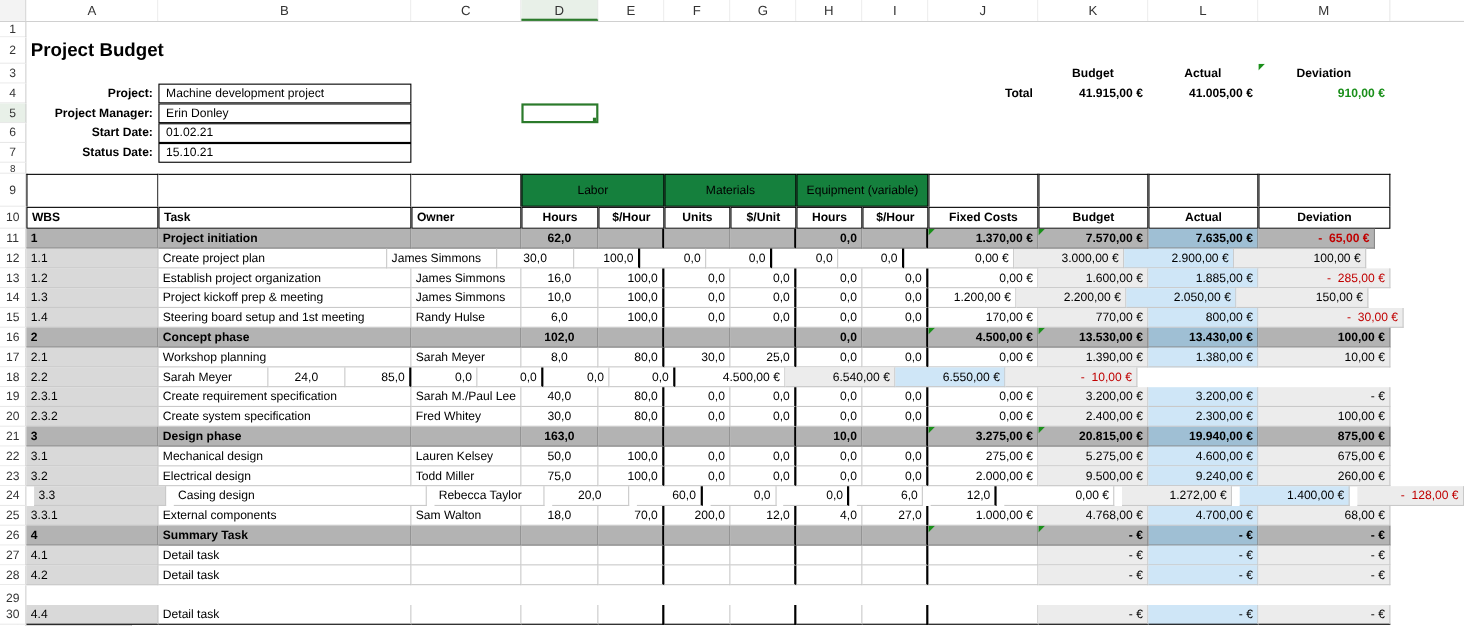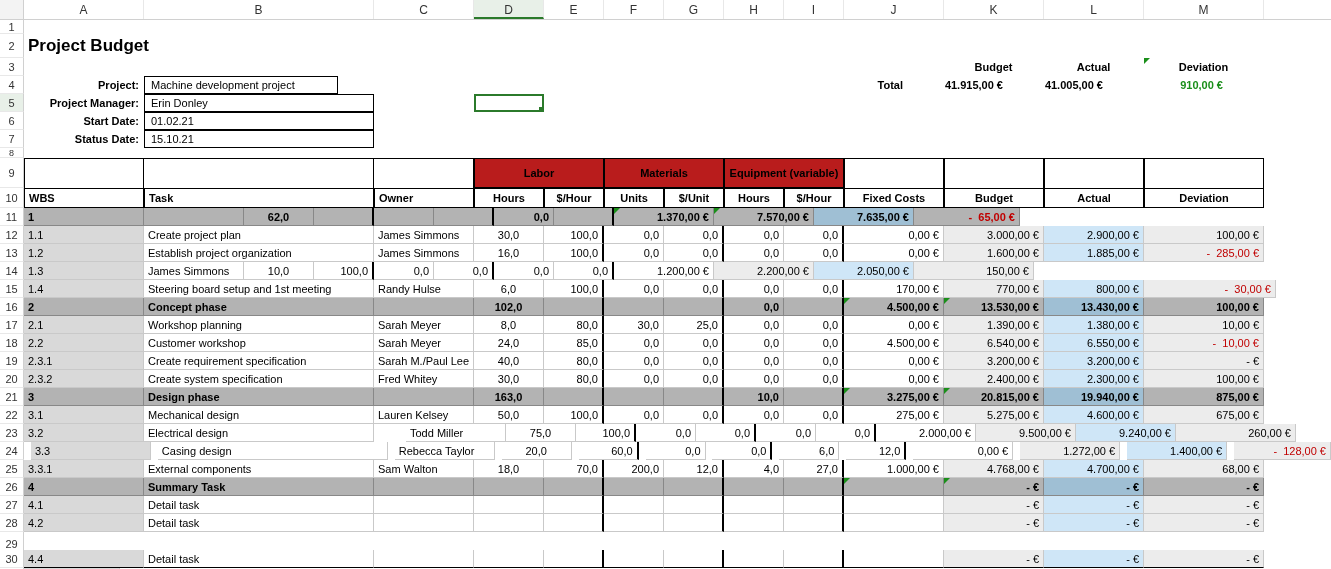--- a/index.html
+++ b/index.html
@@ -75,22 +75,22 @@
   .center { justify-content: center; }
   .bold { font-weight: bold; }
 
   
   .grid .cell {
     border-right: 1px solid #c9c9c9;
     border-bottom: 1px solid #c9c9c9;
   }
   .grid .row-h { border-bottom: 1px solid #e8e8e8; }
   .hdr-group {
-    background: #b91c1c;
-    font-weight: bold;
+    background: #15803d;
+    font-weight: normal;
     border: 1px solid #000 !important;
     justify-content: center;
   }
   .hdr-col {
     background: #fff;
     font-weight: bold;
     border: 1px solid #000 !important;
   }
   .hdr-col.center { justify-content:center; }
   .sum-row .cell { background: #b3b3b3; font-weight: bold; border-color:#888;}
@@ -165,21 +165,21 @@
     <div class="row-h">3</div>
     <div class="cell" style="width:920px"></div>
     <div class="cell bold center" style="width:100px">Budget</div>
     <div class="cell bold center" style="width:100px">Actual</div>
     <div class="cell bold center relpos tri-green" style="width:120px">Deviation</div>
   </div>
 
   <div class="row" style="height:18px">
     <div class="row-h">4</div>
     <div class="cell right bold" style="width:120px">Project:</div>
-    <div class="cell boxed" style="width:194px">Machine development project</div>
+    <div class="cell boxed" style="width:230px">Machine development project</div>
     <div class="cell" style="width:470px"></div>
     <div class="cell right bold" style="width:100px">Total</div>
     <div class="cell right bold" style="width:100px">41.915,00 €</div>
     <div class="cell right bold" style="width:100px">41.005,00 €</div>
     <div class="cell right bold pos-green" style="width:120px">910,00 €</div>
   </div>
 
   <div class="row" style="height:18px">
     <div class="row-h active">5</div>
     <div class="cell right bold" style="width:120px">Project Manager:</div>
@@ -234,36 +234,37 @@
       <div class="cell hdr-col center" style="width:100px">Fixed Costs</div>
       <div class="cell hdr-col center" style="width:100px">Budget</div>
       <div class="cell hdr-col center" style="width:100px">Actual</div>
       <div class="cell hdr-col center" style="width:120px">Deviation</div>
     </div>
 
     <div id="data-rows">
         <div class="row sum-row" style="height: 18px;">
           <div class="row-h">11</div>
           <div class="cell  " style="width: 120px;">1</div>
+          <div class="cell  " style="width: 230px;">Project initiation</div>
           <div class="cell  " style="width: 100px;"></div>
           <div class="cell  center" style="width: 70px;">62,0</div>
           <div class="cell edge-right right" style="width: 60px;"></div>
           <div class="cell  right" style="width: 60px;"></div>
           <div class="cell edge-right right" style="width: 60px;"></div>
           <div class="cell  right" style="width: 60px;">0,0</div>
           <div class="cell edge-right right" style="width: 60px;"></div>
           <div class="cell right relpos tri-green" style="width: 100px;">1.370,00 €</div>
           <div class="cell right relpos tri-green" style="width: 100px;">7.570,00 €</div>
           <div class="cell actual-cell right" style="width: 100px;">7.635,00 €</div>
           <div class="cell  neg right" style="width: 106px;">-&nbsp;&nbsp;65,00 €</div>
         </div>
         <div class="row detail" style="height: 18px;">
           <div class="row-h">12</div>
           <div class="cell wbs-cell " style="width: 120px;">1.1</div>
-          <div class="cell  " style="width: 230px;">Create project plan</div>
+          <div class="cell  " style="width: 208px;">Create project plan</div>
           <div class="cell  " style="width: 100px;">James Simmons</div>
           <div class="cell  center" style="width: 70px;">30,0</div>
           <div class="cell edge-right right" style="width: 60px;">100,0</div>
           <div class="cell  right" style="width: 60px;">0,0</div>
           <div class="cell edge-right right" style="width: 60px;">0,0</div>
           <div class="cell  right" style="width: 60px;">0,0</div>
           <div class="cell edge-right right" style="width: 60px;">0,0</div>
           <div class="cell  right" style="width: 100px;">0,00 €</div>
           <div class="cell budget-cell right" style="width: 100px;">3.000,00 €</div>
           <div class="cell actual-cell right" style="width: 100px;">2.900,00 €</div>
@@ -281,28 +282,29 @@
           <div class="cell  right" style="width: 60px;">0,0</div>
           <div class="cell edge-right right" style="width: 60px;">0,0</div>
           <div class="cell  right" style="width: 100px;">0,00 €</div>
           <div class="cell budget-cell right" style="width: 100px;">1.600,00 €</div>
           <div class="cell actual-cell right" style="width: 100px;">1.885,00 €</div>
           <div class="cell dev-cell neg right" style="width: 120px;">-&nbsp;&nbsp;285,00 €</div>
         </div>
         <div class="row detail" style="height: 18px;">
           <div class="row-h">14</div>
           <div class="cell wbs-cell " style="width: 120px;">1.3</div>
+          <div class="cell  " style="width: 230px;">Project kickoff prep &amp; meeting</div>
           <div class="cell  " style="width: 100px;">James Simmons</div>
           <div class="cell  center" style="width: 70px;">10,0</div>
           <div class="cell edge-right right" style="width: 60px;">100,0</div>
           <div class="cell  right" style="width: 60px;">0,0</div>
           <div class="cell edge-right right" style="width: 60px;">0,0</div>
           <div class="cell  right" style="width: 60px;">0,0</div>
           <div class="cell edge-right right" style="width: 60px;">0,0</div>
-          <div class="cell  right" style="width: 100px;">1.200,00 €</div>
+          <div class="cell  right" style="width: 80px;">1.200,00 €</div>
           <div class="cell budget-cell right" style="width: 100px;">2.200,00 €</div>
           <div class="cell actual-cell right" style="width: 100px;">2.050,00 €</div>
           <div class="cell dev-cell right" style="width: 120px;">150,00 €</div>
         </div>
         <div class="row detail" style="height: 18px;">
           <div class="row-h">15</div>
           <div class="cell wbs-cell " style="width: 120px;">1.4</div>
           <div class="cell  " style="width: 230px;">Steering board setup and 1st meeting</div>
           <div class="cell  " style="width: 100px;">Randy Hulse</div>
           <div class="cell  center" style="width: 70px;">6,0</div>
@@ -344,21 +346,20 @@
           <div class="cell  right" style="width: 60px;">0,0</div>
           <div class="cell edge-right right" style="width: 60px;">0,0</div>
           <div class="cell  right" style="width: 100px;">0,00 €</div>
           <div class="cell budget-cell right" style="width: 100px;">1.390,00 €</div>
           <div class="cell actual-cell right" style="width: 100px;">1.380,00 €</div>
           <div class="cell dev-cell right" style="width: 120px;">10,00 €</div>
         </div>
         <div class="row detail" style="height: 18px;">
           <div class="row-h">18</div>
           <div class="cell wbs-cell " style="width: 120px;">2.2</div>
-          <div class="cell  " style="width: 230px;">Customer workshop</div>
           <div class="cell  " style="width: 100px;">Sarah Meyer</div>
           <div class="cell  center" style="width: 70px;">24,0</div>
           <div class="cell edge-right right" style="width: 60px;">85,0</div>
           <div class="cell  right" style="width: 60px;">0,0</div>
           <div class="cell edge-right right" style="width: 60px;">0,0</div>
           <div class="cell  right" style="width: 60px;">0,0</div>
           <div class="cell edge-right right" style="width: 60px;">0,0</div>
           <div class="cell  right" style="width: 100px;">4.500,00 €</div>
           <div class="cell budget-cell right" style="width: 100px;">6.540,00 €</div>
           <div class="cell actual-cell right" style="width: 100px;">6.550,00 €</div>
@@ -425,21 +426,21 @@
           <div class="cell edge-right right" style="width: 60px;">0,0</div>
           <div class="cell  right" style="width: 100px;">275,00 €</div>
           <div class="cell budget-cell right" style="width: 100px;">5.275,00 €</div>
           <div class="cell actual-cell right" style="width: 100px;">4.600,00 €</div>
           <div class="cell dev-cell right" style="width: 120px;">675,00 €</div>
         </div>
         <div class="row detail" style="height: 18px;">
           <div class="row-h">23</div>
           <div class="cell wbs-cell " style="width: 120px;">3.2</div>
           <div class="cell  " style="width: 230px;">Electrical design</div>
-          <div class="cell  " style="width: 100px; margin-left: 32px;">Todd Miller</div>
+          <div class="cell  " style="width: 100px;">Todd Miller</div>
           <div class="cell  center" style="width: 70px;">75,0</div>
           <div class="cell edge-right right" style="width: 60px;">100,0</div>
           <div class="cell  right" style="width: 60px;">0,0</div>
           <div class="cell edge-right right" style="width: 60px;">0,0</div>
           <div class="cell  right" style="width: 60px;">0,0</div>
           <div class="cell edge-right right" style="width: 60px;">0,0</div>
           <div class="cell  right" style="width: 100px;">2.000,00 €</div>
           <div class="cell budget-cell right" style="width: 100px;">9.500,00 €</div>
           <div class="cell actual-cell right" style="width: 100px;">9.240,00 €</div>
           <div class="cell dev-cell right" style="width: 120px;">260,00 €</div>

